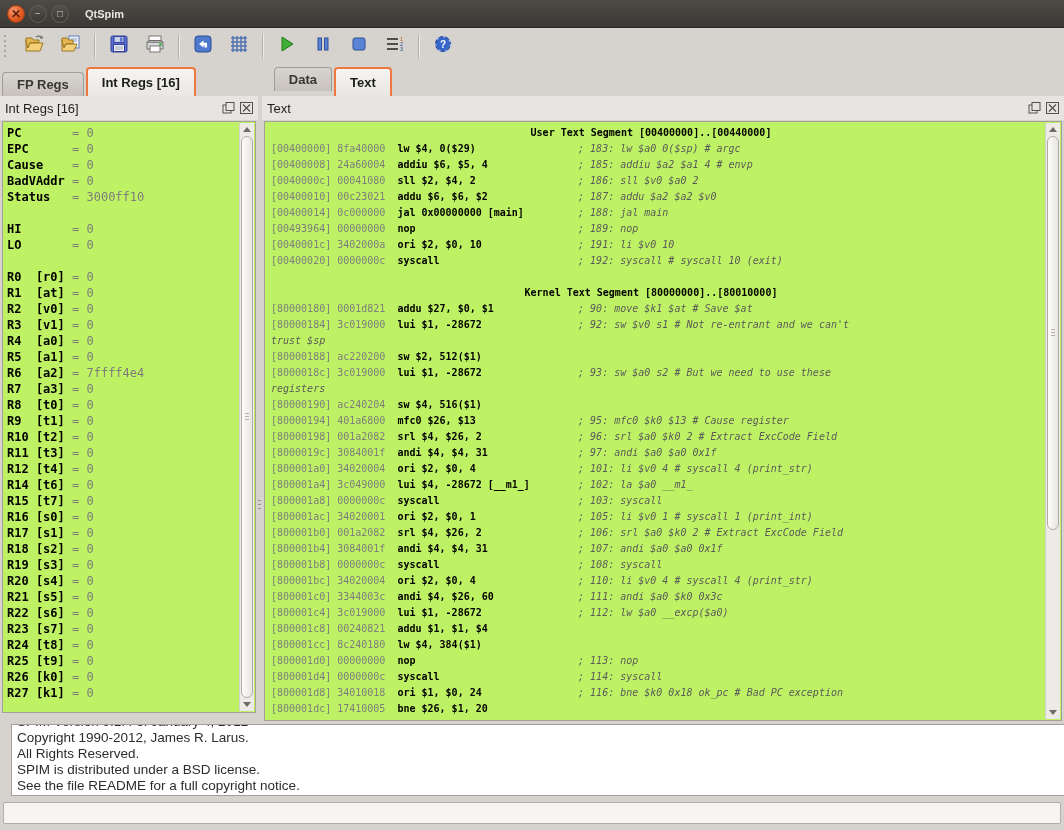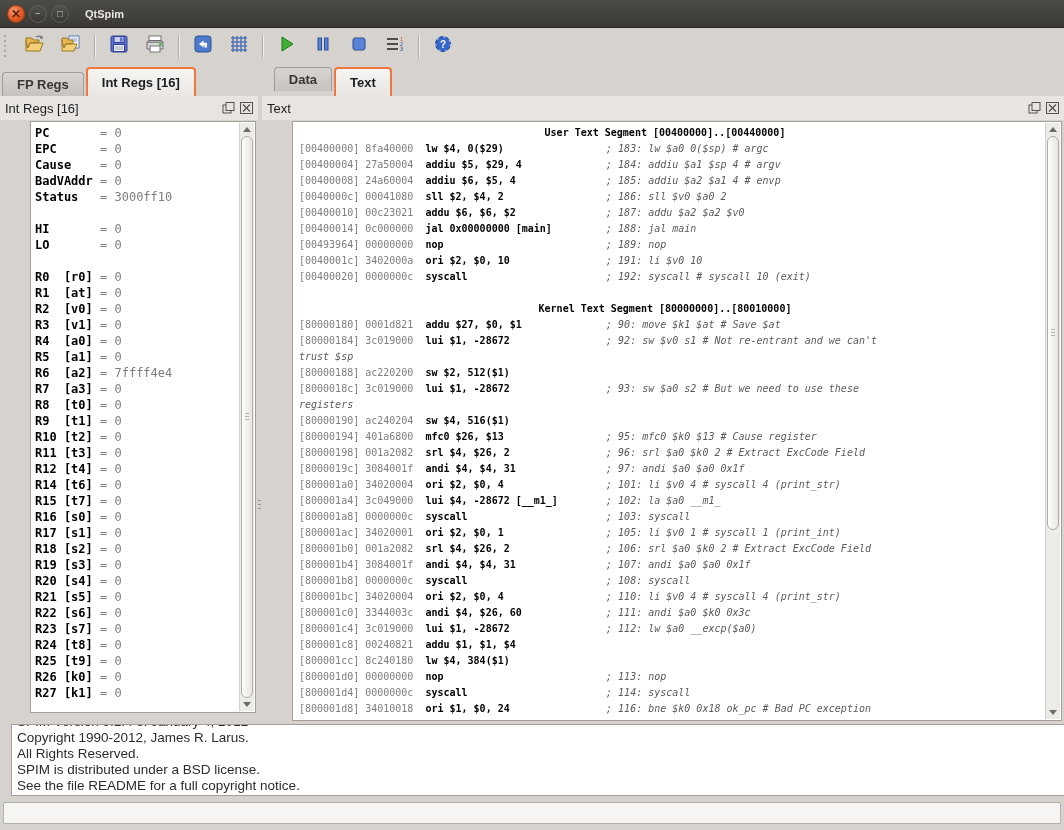--- a/index.html
+++ b/index.html
@@ -70,23 +70,22 @@
   .dock.right{left:262px;width:802px;}
   .dock-header{
     height:24px;display:flex;align-items:center;
     background:#e7e4e1;padding:0 4px 0 5px;box-sizing:border-box;
     font-size:13px;color:#1f1f1f;
   }
   .dock-header .spacer{flex:1;}
   .hd-btn{width:15px;height:14px;margin-left:3px;display:flex;align-items:center;justify-content:center;}
   .dock-content{
     position:absolute;left:2px;right:2px;top:25px;
-    background:#ffffff;border:1px solid #a59f99;box-sizing:border-box;
+    background:#bef264;border:1px solid #a59f99;box-sizing:border-box;
     overflow:hidden;
-    margin-left:28px;
   }
   .dock.left .dock-content{height:592px;}
   .dock.right .dock-content{height:600px;}
   
   .vsplit-grip{
     position:absolute;left:258px;top:402px;width:4px;height:16px;
     background:repeating-linear-gradient(#9a958f 0 1px,transparent 1px 4px);
     background-size:3px 12px;background-repeat:no-repeat;background-position:0 2px;
   }
   .hsplit-grip{
@@ -382,21 +381,20 @@
         <svg width="13" height="12" viewBox="0 0 13 12">
             <rect x="0.5" y="0.5" width="12" height="11" fill="none" stroke="#55524e"></rect>
             <path d="M3 2.5 L10 9.5 M10 2.5 L3 9.5" stroke="#55524e" stroke-width="1.3"></path>
           </svg>
       </span>
     </div>
     <div class="dock-content">
       <div class="text-list" id="text-list">
           <div class="tl hdr">User Text Segment [00400000]..[00440000]</div>
           <div class="tl"><span class="gray">[00400000] 8fa40000  </span><span class="ins">lw $4, 0($29)                 </span><span class="cmt">; 183: lw $a0 0($sp) # argc</span></div>
-          <div class="tl"><span class="gray">[00400004] 27a50004  </span><span class="ins">addiu $5, $29, 4              </span><span class="cmt">; 184: addiu $a1 $sp 4 # argv</span></div>
           <div class="tl"><span class="gray">[00400008] 24a60004  </span><span class="ins">addiu $6, $5, 4               </span><span class="cmt">; 185: addiu $a2 $a1 4 # envp</span></div>
           <div class="tl"><span class="gray">[0040000c] 00041080  </span><span class="ins">sll $2, $4, 2                 </span><span class="cmt">; 186: sll $v0 $a0 2</span></div>
           <div class="tl"><span class="gray">[00400010] 00c23021  </span><span class="ins">addu $6, $6, $2               </span><span class="cmt">; 187: addu $a2 $a2 $v0</span></div>
           <div class="tl"><span class="gray">[00400014] 0c000000  </span><span class="ins">jal 0x00000000 [main]         </span><span class="cmt">; 188: jal main</span></div>
           <div class="tl"><span class="gray">[00493964] 00000000  </span><span class="ins">nop                           </span><span class="cmt">; 189: nop</span></div>
           <div class="tl"><span class="gray">[0040001c] 3402000a  </span><span class="ins">ori $2, $0, 10                </span><span class="cmt">; 191: li $v0 10</span></div>
           <div class="tl"><span class="gray">[00400020] 0000000c  </span><span class="ins">syscall                       </span><span class="cmt">; 192: syscall # syscall 10 (exit)</span></div>
           <div class="tl">&nbsp;</div>
           <div class="tl hdr">Kernel Text Segment [80000000]..[80010000]</div>
           <div class="tl"><span class="gray">[80000180] 0001d821  </span><span class="ins">addu $27, $0, $1              </span><span class="cmt">; 90: move $k1 $at # Save $at</span></div>

